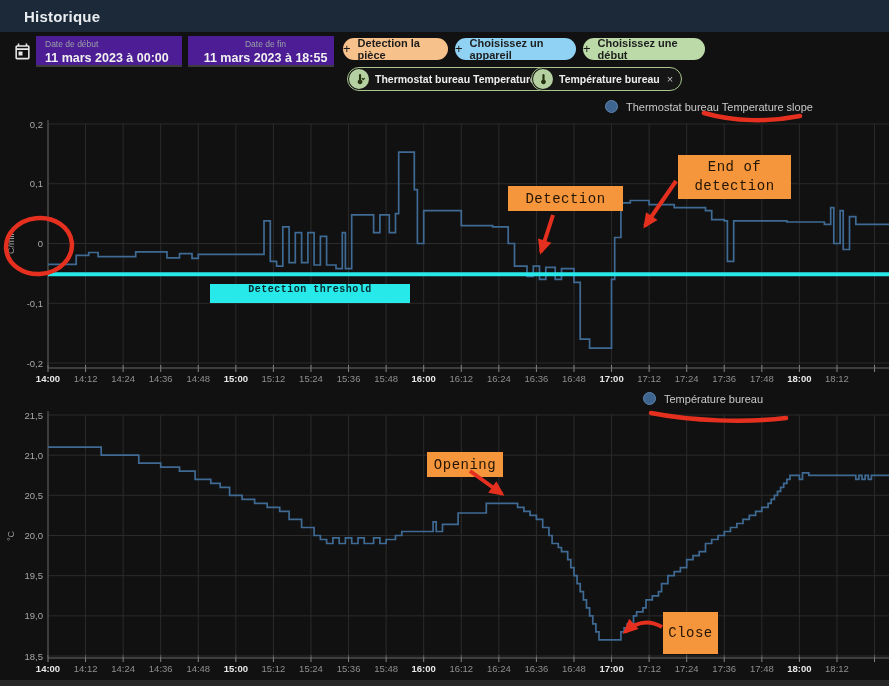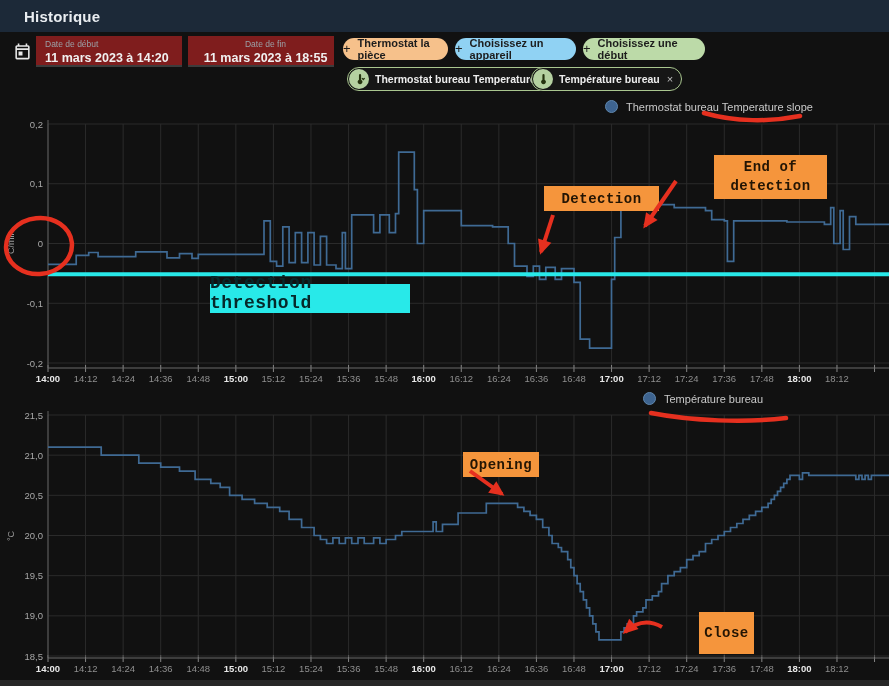--- a/index.html
+++ b/index.html
@@ -6,21 +6,21 @@
   body{width:889px;height:686px;position:relative;overflow:hidden;
        font-family:"Liberation Sans",sans-serif;-webkit-font-smoothing:antialiased;}
   .abs{position:absolute;}
 
   
   .header{left:0;top:0;width:889px;height:32px;background:#1c2938;display:flex;align-items:center;z-index:5;}
   .header-title{color:#e9edf1;font-size:15px;font-weight:bold;margin-left:24px;letter-spacing:.2px;}
 
   
   .cal-btn{left:10px;top:39px;width:24px;height:24px;display:flex;align-items:center;justify-content:center;z-index:5;cursor:pointer;}
-  .datefield{top:36px;height:31px;background:#7f1d1d;border-bottom:2px solid #3c3c3c;z-index:5;padding:3px 0 0 9px;box-sizing:border-box;cursor:pointer;}
+  .datefield{top:36px;height:31px;background:#4c1d95;border-bottom:2px solid #3c3c3c;z-index:5;padding:3px 0 0 9px;box-sizing:border-box;cursor:pointer;}
   .datefield .lab{font-size:8.5px;color:#9aa0a6;display:block;}
   .datefield .val{font-size:12.5px;color:#f0f0f0;font-weight:bold;display:block;margin-top:2px;}
   .df1{left:36px;width:146px;}
   .df2{left:188px;width:146px;text-align:center;}
 
   .chip{height:22px;border-radius:12px;display:flex;align-items:center;justify-content:center;
         font-size:11px;font-weight:bold;color:#1d1d1d;z-index:5;cursor:pointer;box-sizing:border-box;}
   .chip .plus{font-size:13px;font-weight:normal;margin-right:7px;margin-top:-1px;}
   .echip{height:24px;border-radius:13px;border:1px solid #a9c68f;background:#161616;display:flex;
          align-items:center;z-index:5;cursor:pointer;box-sizing:border-box;padding-right:8px;}
@@ -28,59 +28,59 @@
               display:flex;align-items:center;justify-content:center;flex:0 0 auto;}
   .echip .etxt{font-size:10.5px;font-weight:bold;color:#ededed;white-space:nowrap;}
   .echip .x{margin-left:7px;color:#bdbdbd;font-size:11px;font-weight:normal;}
 
   
   .legend{display:flex;align-items:center;z-index:4;cursor:pointer;}
   .legend .dot{width:11px;height:11px;border-radius:50%;background:#3e6490;border:1px solid #5f87ae;margin-right:8px;}
   .legend .ltxt{font-size:11px;color:#c9c9c9;}
 
   
-  .ann{background:#f5953c;color:#231504;font-family:"Liberation Mono",monospace;font-weight:bold;
-       display:flex;align-items:center;justify-content:center;text-align:center;z-index:6;letter-spacing:.5px;margin-left:36px;}
+  .ann{background:#f5953c;color:#231504;font-family:"Liberation Mono",monospace;font-weight:normal;
+       display:flex;align-items:center;justify-content:center;text-align:center;z-index:6;letter-spacing:.5px;}
   .ann-detection{left:508px;top:186px;width:115px;height:25px;font-size:14px;}
   .ann-end{left:678px;top:155px;width:113px;height:44px;font-size:14px;line-height:19px;}
   .ann-opening{left:427px;top:452px;width:76px;height:25px;font-size:14px;}
   .ann-close{left:663px;top:612px;width:55px;height:42px;font-size:14px;}
-  .ann-threshold{left:210px;top:284px;width:200px;height:29px;background:#28e9e9;color:#06282a;
-       font-family:"Liberation Mono",monospace;font-weight:bold;font-size:18px;display:flex;
-       align-items:flex-end;justify-content:center;z-index:6;letter-spacing:.5px;}
+  .ann-threshold{left:210px;top:284px;width:200px;height:19px;background:#28e9e9;color:#06282a;
+       font-family:"Liberation Mono",monospace;font-weight:bold;font-size:10px;display:flex;
+       align-items:flex-start;justify-content:center;z-index:6;letter-spacing:.5px;}
 
   .footer-strip{left:0;top:680px;width:889px;height:6px;background:#272727;z-index:5;}
   svg.layer{position:absolute;left:0;top:0;z-index:2;}
   svg.redlayer{position:absolute;left:0;top:0;z-index:7;pointer-events:none;}
 </style>
 </head>
 <body>
 
 <div class="abs header">
   <span class="header-title">Historique</span>
 </div>
 
 <div class="abs cal-btn">
   <svg width="19" height="19" viewBox="0 0 24 24">
     <path fill="#e8e8e8" d="M19 4h-1V2h-2v2H8V2H6v2H5a2 2 0 0 0-2 2v14a2 2 0 0 0 2 2h14a2 2 0 0 0 2-2V6a2 2 0 0 0-2-2zm0 16H5V10h14v10zM5 8V6h14v2H5zm2 4h5v5H7v-5z"></path>
   </svg>
 </div>
 
 <div class="abs datefield df1">
   <span class="lab">Date de début</span>
-  <span class="val">11 mars 2023 à 14:20</span>
+  <span class="val">11 mars 2023 à 00:00</span>
 </div>
 <div class="abs datefield df2">
   <span class="lab">Date de fin</span>
   <span class="val">11 mars 2023 à 18:55</span>
 </div>
 
 <div class="abs chip" style="left:343px;top:38px;width:105px;background:#f6c18b;">
   <span class="plus">+</span>
-  <span>Thermostat la pièce</span>
+  <span>Detection la pièce</span>
 </div>
 <div class="abs chip" style="left:455px;top:38px;width:121px;background:#90d2f3;">
   <span class="plus">+</span>
   <span>Choisissez un appareil</span>
 </div>
 <div class="abs chip" style="left:583px;top:38px;width:122px;background:#bcdaa8;">
   <span class="plus">+</span>
   <span>Choisissez une début</span>
 </div>
 

